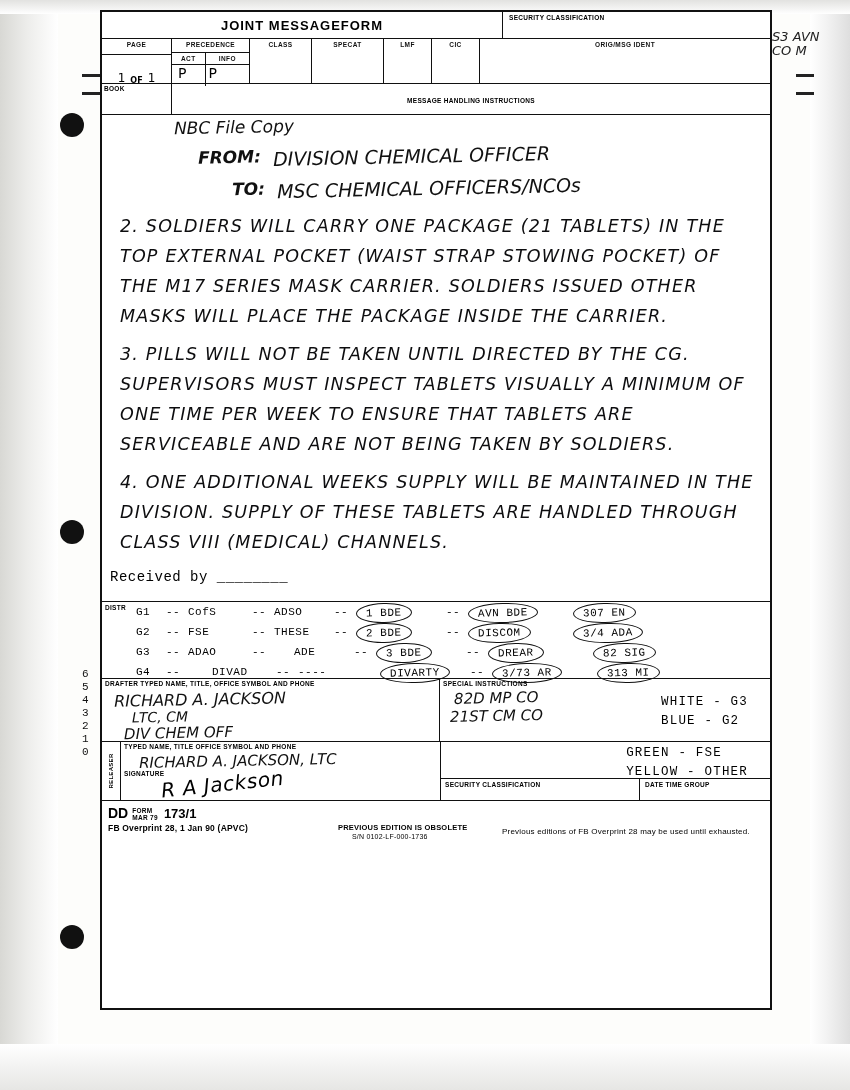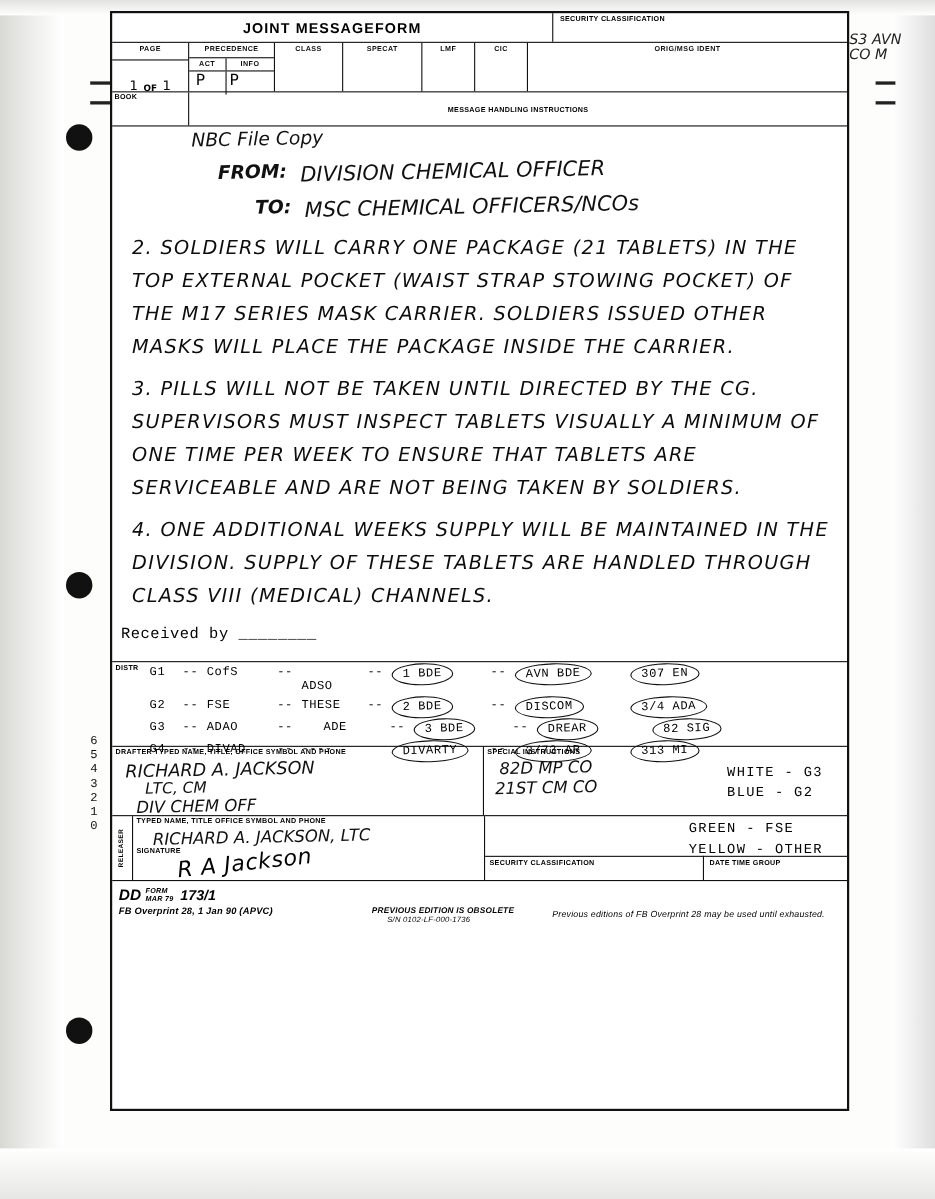--- a/index.html
+++ b/index.html
@@ -282,21 +282,21 @@
     </div>
 
     <div style="border-top:1px solid #111; border-bottom:1px solid #111; position:relative; height:76px;">
       <div class="tiny" style="position:absolute; left:3px; top:2px;">DISTR</div>
       <div class="distr-table" style="position:absolute; left:34px; top:1px; width:630px;">
         <div style="display:flex; line-height:18px;">
           <div style="width:30px;">G1</div>
           <div style="width:22px;">--</div>
           <div style="width:64px;">CofS</div>
           <div style="width:22px;">--</div>
-          <div style="width:60px;margin-top:12px;">ADSO</div>
+          <div style="width:60px;">ADSO</div>
           <div style="width:22px;">--</div>
           <div style="width:90px;"><span class="oval">1 BDE</span></div>
           <div style="width:22px;">--</div>
           <div style="width:105px;"><span class="oval">AVN BDE</span></div>
           <div style="width:100px;"><span class="oval">307 EN</span></div>
         </div>
         <div style="display:flex; line-height:18px;">
           <div style="width:30px;">G2</div>
           <div style="width:22px;">--</div>
           <div style="width:64px;">FSE</div>
@@ -316,21 +316,21 @@
           <div style="width:60px;margin-left:20px;">ADE</div>
           <div style="width:22px;">--</div>
           <div style="width:90px;"><span class="oval">3 BDE</span></div>
           <div style="width:22px;">--</div>
           <div style="width:105px;"><span class="oval">DREAR</span></div>
           <div style="width:100px;"><span class="oval">82 SIG</span></div>
         </div>
         <div style="display:flex; line-height:18px;">
           <div style="width:30px;">G4</div>
           <div style="width:22px;">--</div>
-          <div style="width:64px;">DIVAD</div>
+          <div style="width:64px;margin-left:24px;">DIVAD</div>
           <div style="width:22px;">--</div>
           <div style="width:60px;">----</div>
           <div style="width:22px;"></div>
           <div style="width:90px;"><span class="oval">DIVARTY</span></div>
           <div style="width:22px;">--</div>
           <div style="width:105px;"><span class="oval">3/73 AR</span></div>
           <div style="width:100px;"><span class="oval">313 MI</span></div>
         </div>
       </div>
     </div>
@@ -368,21 +368,21 @@
           <div>GREEN  -  FSE</div>
           <div>YELLOW -  OTHER</div>
         </div>
         <div style="position:absolute; left:0; right:0; top:36px; border-top:1px solid #111;"></div>
         <div class="tiny" style="position:absolute; left:4px; top:39px;">SECURITY CLASSIFICATION</div>
         <div style="position:absolute; left:198px; top:36px; bottom:0; border-left:1px solid #111;"></div>
         <div class="tiny" style="position:absolute; left:204px; top:39px;">DATE TIME GROUP</div>
       </div>
     </div>
 
-    <div style="position:relative; height:40px;font-style:italic;">
+    <div style="position:relative; height:40px;">
       <div style="position:absolute; left:6px; top:4px; display:flex; align-items:flex-end;">
         <span style="font-weight:bold; font-size:14px;">DD</span>
         <span class="tiny" style="margin-left:4px; line-height:7px; white-space:pre;">FORM
 MAR 79</span>
         <span style="font-weight:bold; font-size:13px; margin-left:6px;">173/1</span>
       </div>
       <div class="footer-note" style="position:absolute; left:6px; top:22px;">FB Overprint 28, 1 Jan 90 (APVC)</div>
       <div class="footer-note" style="position:absolute; left:236px; top:22px; font-size:7.5px;">PREVIOUS EDITION IS OBSOLETE</div>
       <div class="footer-note" style="position:absolute; left:250px; top:32px; font-size:7px; font-weight:normal;">S/N 0102-LF-000-1736</div>
       <div class="footer-note" style="position:absolute; left:400px; top:26px; font-size:8px; font-weight:normal;">Previous editions of FB Overprint 28 may be used until exhausted.</div>

